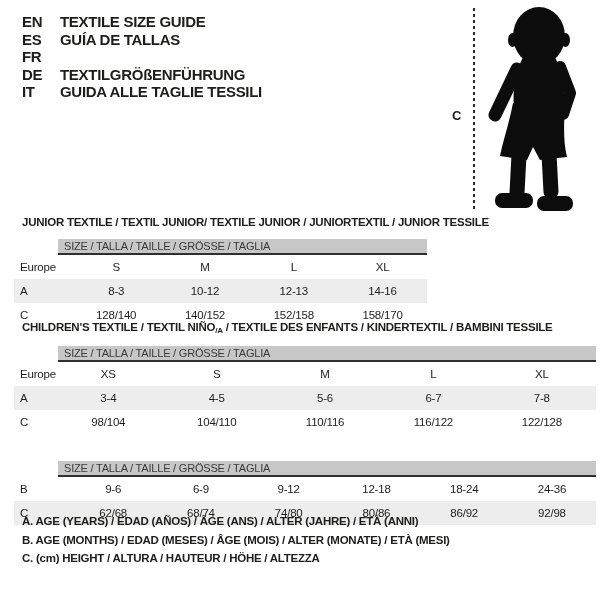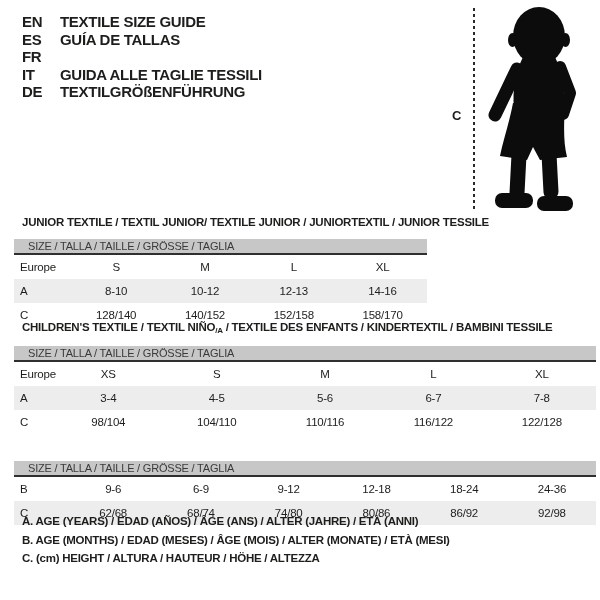--- a/index.html
+++ b/index.html
@@ -23,21 +23,21 @@
   .sec-title{position:absolute;left:22px;font-size:11.5px;font-weight:700;letter-spacing:-0.25px;white-space:nowrap;line-height:17px;}
   .sec-title .subscript{font-size:8px;vertical-align:-2px;}
   #sec1{top:214px;} #sec2{top:319px;} #sec3{top:422px;}
   
   .size-table{position:absolute;left:14px;}
   .t1{top:239px;width:413px;}
   .t2{top:346px;width:582px;}
   .t3{top:461px;width:582px;}
   .size-bar{
     height:14px;line-height:14px;background:#c7c7c7;border-bottom:2px solid #2f2f2f;
-    padding-left:14px;font-size:11px;font-weight:400;color:#3a3a3a;letter-spacing:-0.2px;white-space:nowrap;
+    padding-left:6px;font-size:11px;font-weight:400;color:#3a3a3a;letter-spacing:-0.2px;white-space:nowrap;margin-left:44px;
   }
   .trow{display:flex;align-items:center;height:24px;font-size:11.5px;font-weight:400;letter-spacing:-0.2px;}
   .trow:nth-child(2){background:#ededed;}
   .cell{text-align:center;white-space:nowrap;}
   .cell-label{text-align:left;padding-left:6px;box-sizing:border-box;}
   .t1 .cell{width:21.5%;} .t1 .cell-label{width:14%;}
   .t2 .cell{width:18.62%;} .t2 .cell-label{width:6.9%;}
   .t3 .cell{width:15.08%;} .t3 .cell-label{width:9.5%;}
   
   .notes{position:absolute;left:22px;top:512px;}
@@ -54,26 +54,26 @@
       <span class="lang-title">TEXTILE SIZE GUIDE</span>
     </div>
     <div class="lang-row">
       <span class="lang-code">ES</span>
       <span class="lang-title">GUÍA DE TALLAS</span>
     </div>
     <div class="lang-row">
       <span class="lang-code">FR</span>
     </div>
     <div class="lang-row">
+      <span class="lang-code">DE</span>
+      <span class="lang-title">TEXTILGRÖßENFÜHRUNG</span>
+    </div>
+    <div class="lang-row">
       <span class="lang-code">IT</span>
       <span class="lang-title">GUIDA ALLE TAGLIE TESSILI</span>
-    </div>
-    <div class="lang-row">
-      <span class="lang-code">DE</span>
-      <span class="lang-title">TEXTILGRÖßENFÜHRUNG</span>
     </div>
   </div>
 
   <div class="measure-label">C</div>
   <div class="dotted-line"></div>
   <svg class="baby" width="104" height="210" viewBox="0 0 104 210" aria-hidden="true">
     <g fill="#0c0c0c" stroke="none">
       <ellipse cx="57" cy="33" rx="26" ry="29"></ellipse>
       <ellipse cx="30.5" cy="37" rx="4.5" ry="7"></ellipse>
       <ellipse cx="83.5" cy="37" rx="4.5" ry="7"></ellipse>
@@ -96,21 +96,21 @@
     <div class="tbody">
         <div class="trow">
           <div class="cell cell-label">Europe</div>
           <div class="cell">S</div>
           <div class="cell">M</div>
           <div class="cell">L</div>
           <div class="cell">XL</div>
         </div>
         <div class="trow">
           <div class="cell cell-label">A</div>
-          <div class="cell">8-10</div>
+          <div class="cell">8-3</div>
           <div class="cell">10-12</div>
           <div class="cell">12-13</div>
           <div class="cell">14-16</div>
         </div>
         <div class="trow">
           <div class="cell cell-label">C</div>
           <div class="cell">128/140</div>
           <div class="cell">140/152</div>
           <div class="cell">152/158</div>
           <div class="cell">158/170</div>

